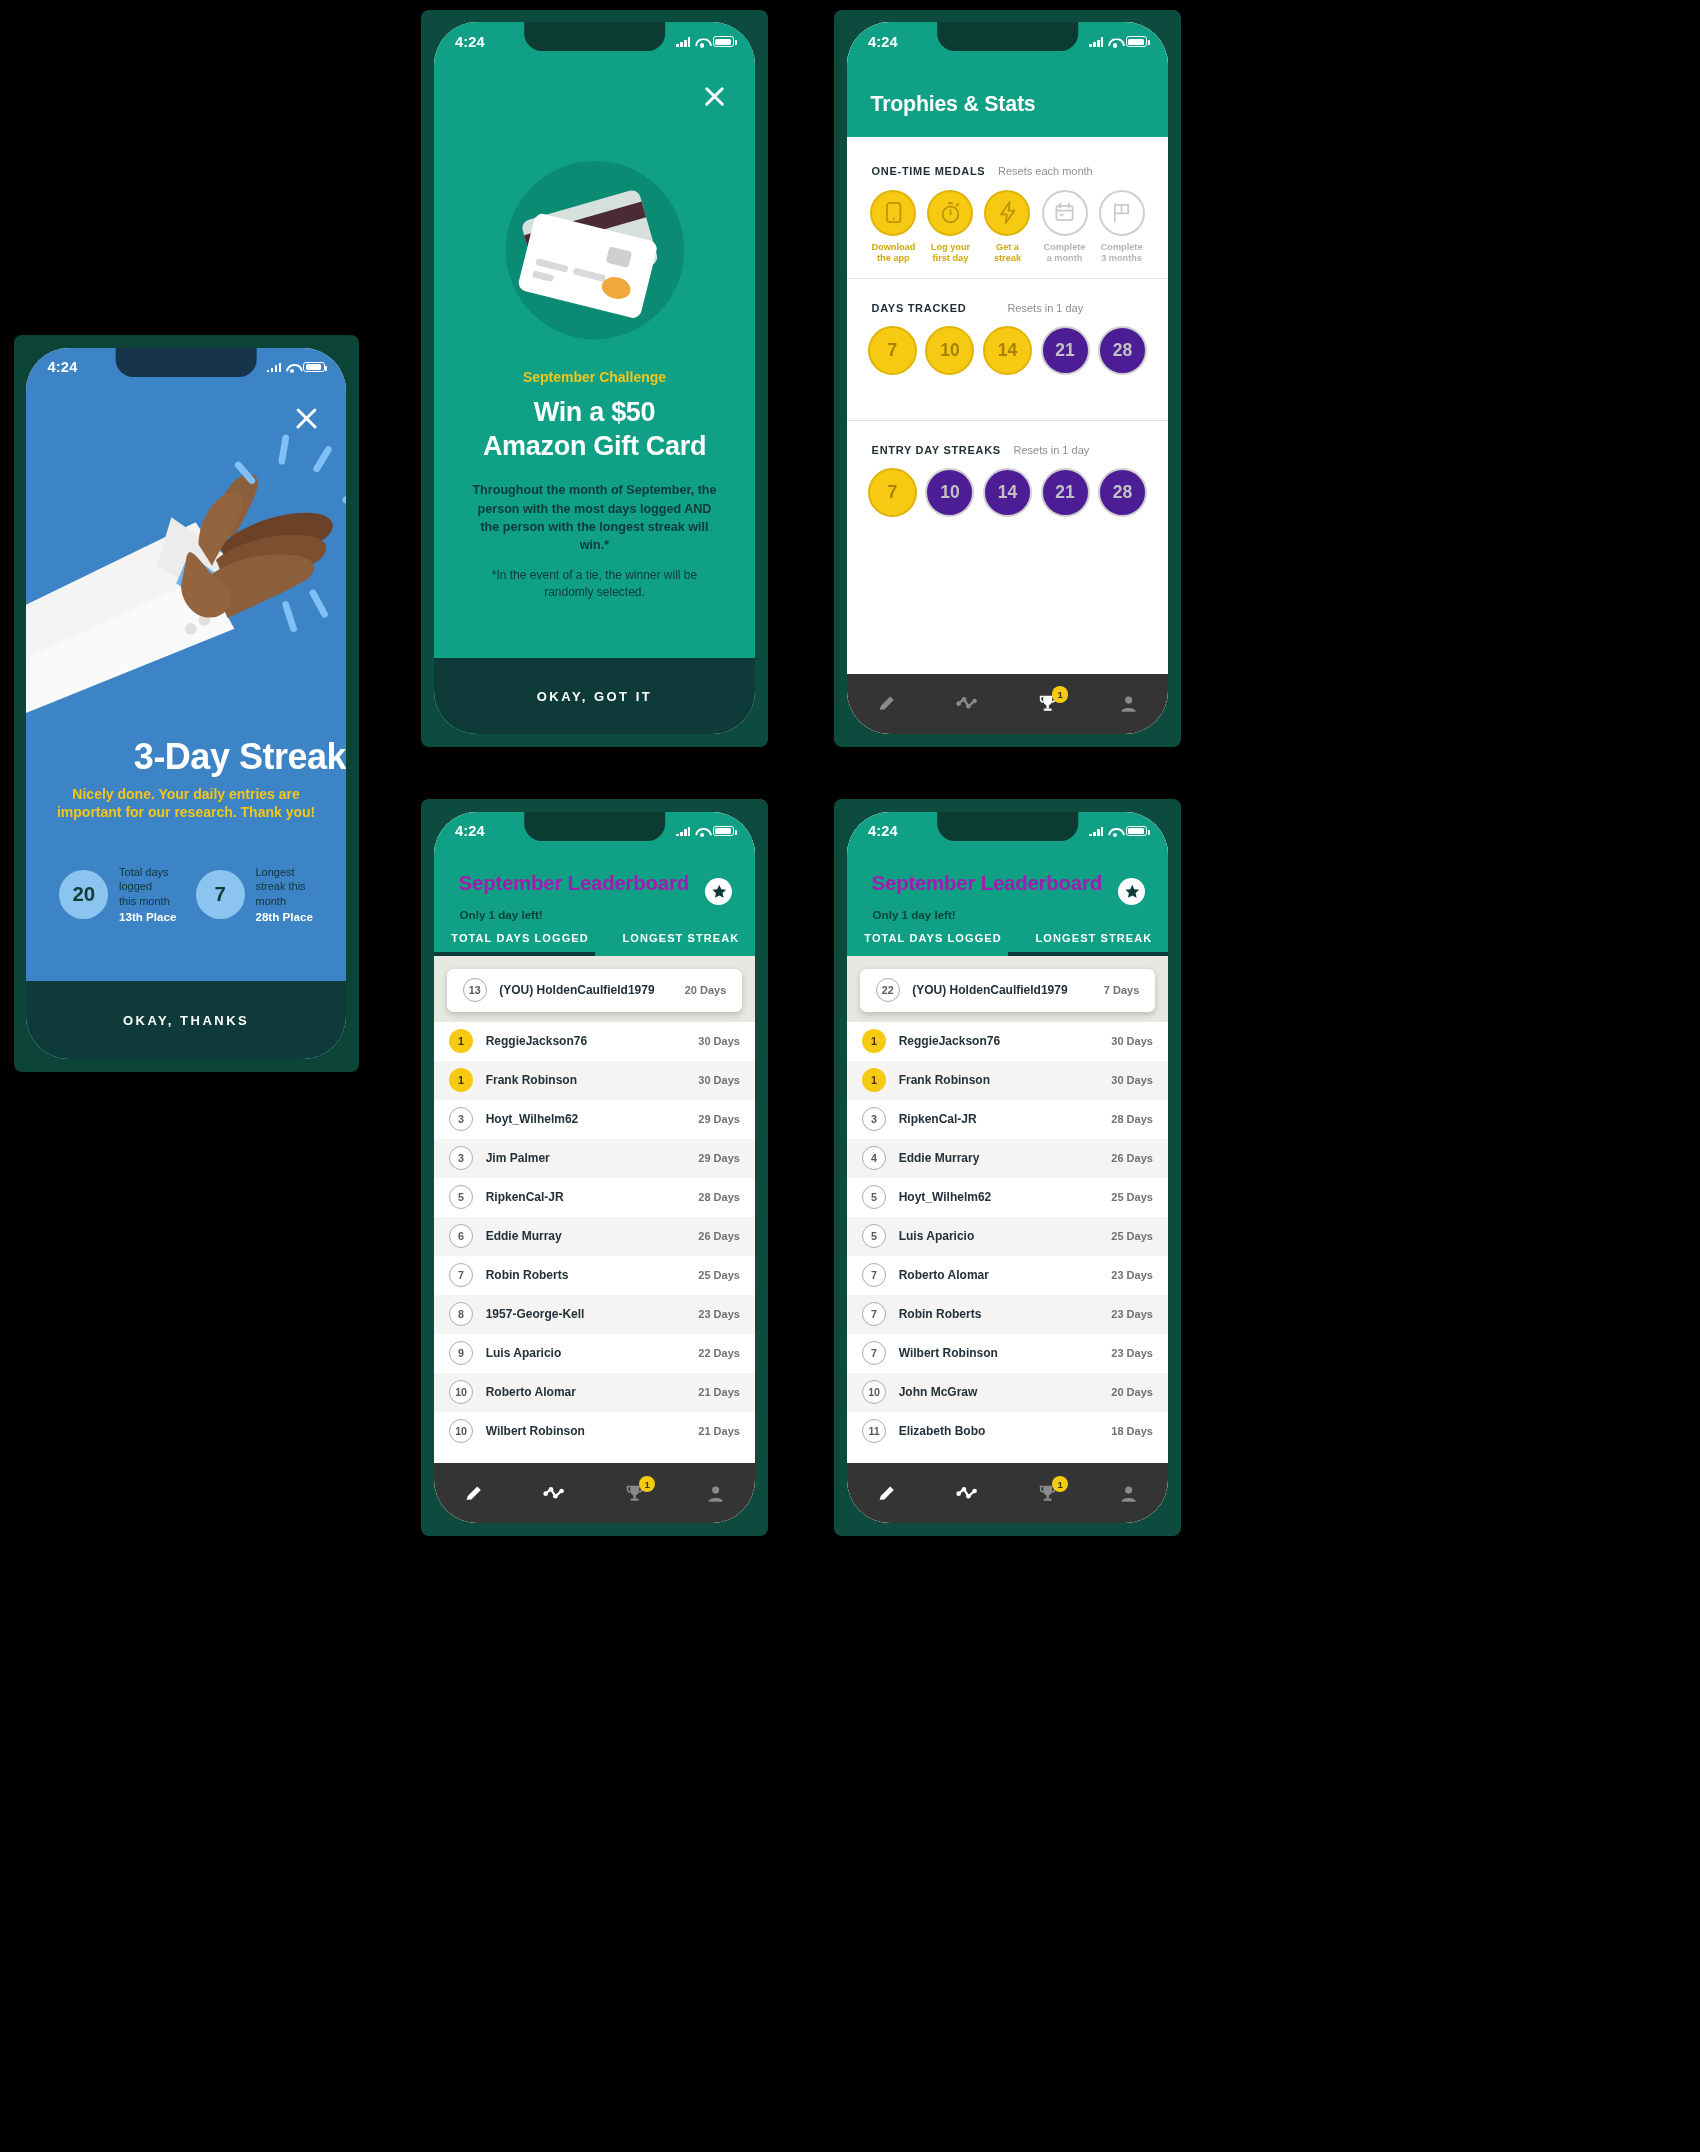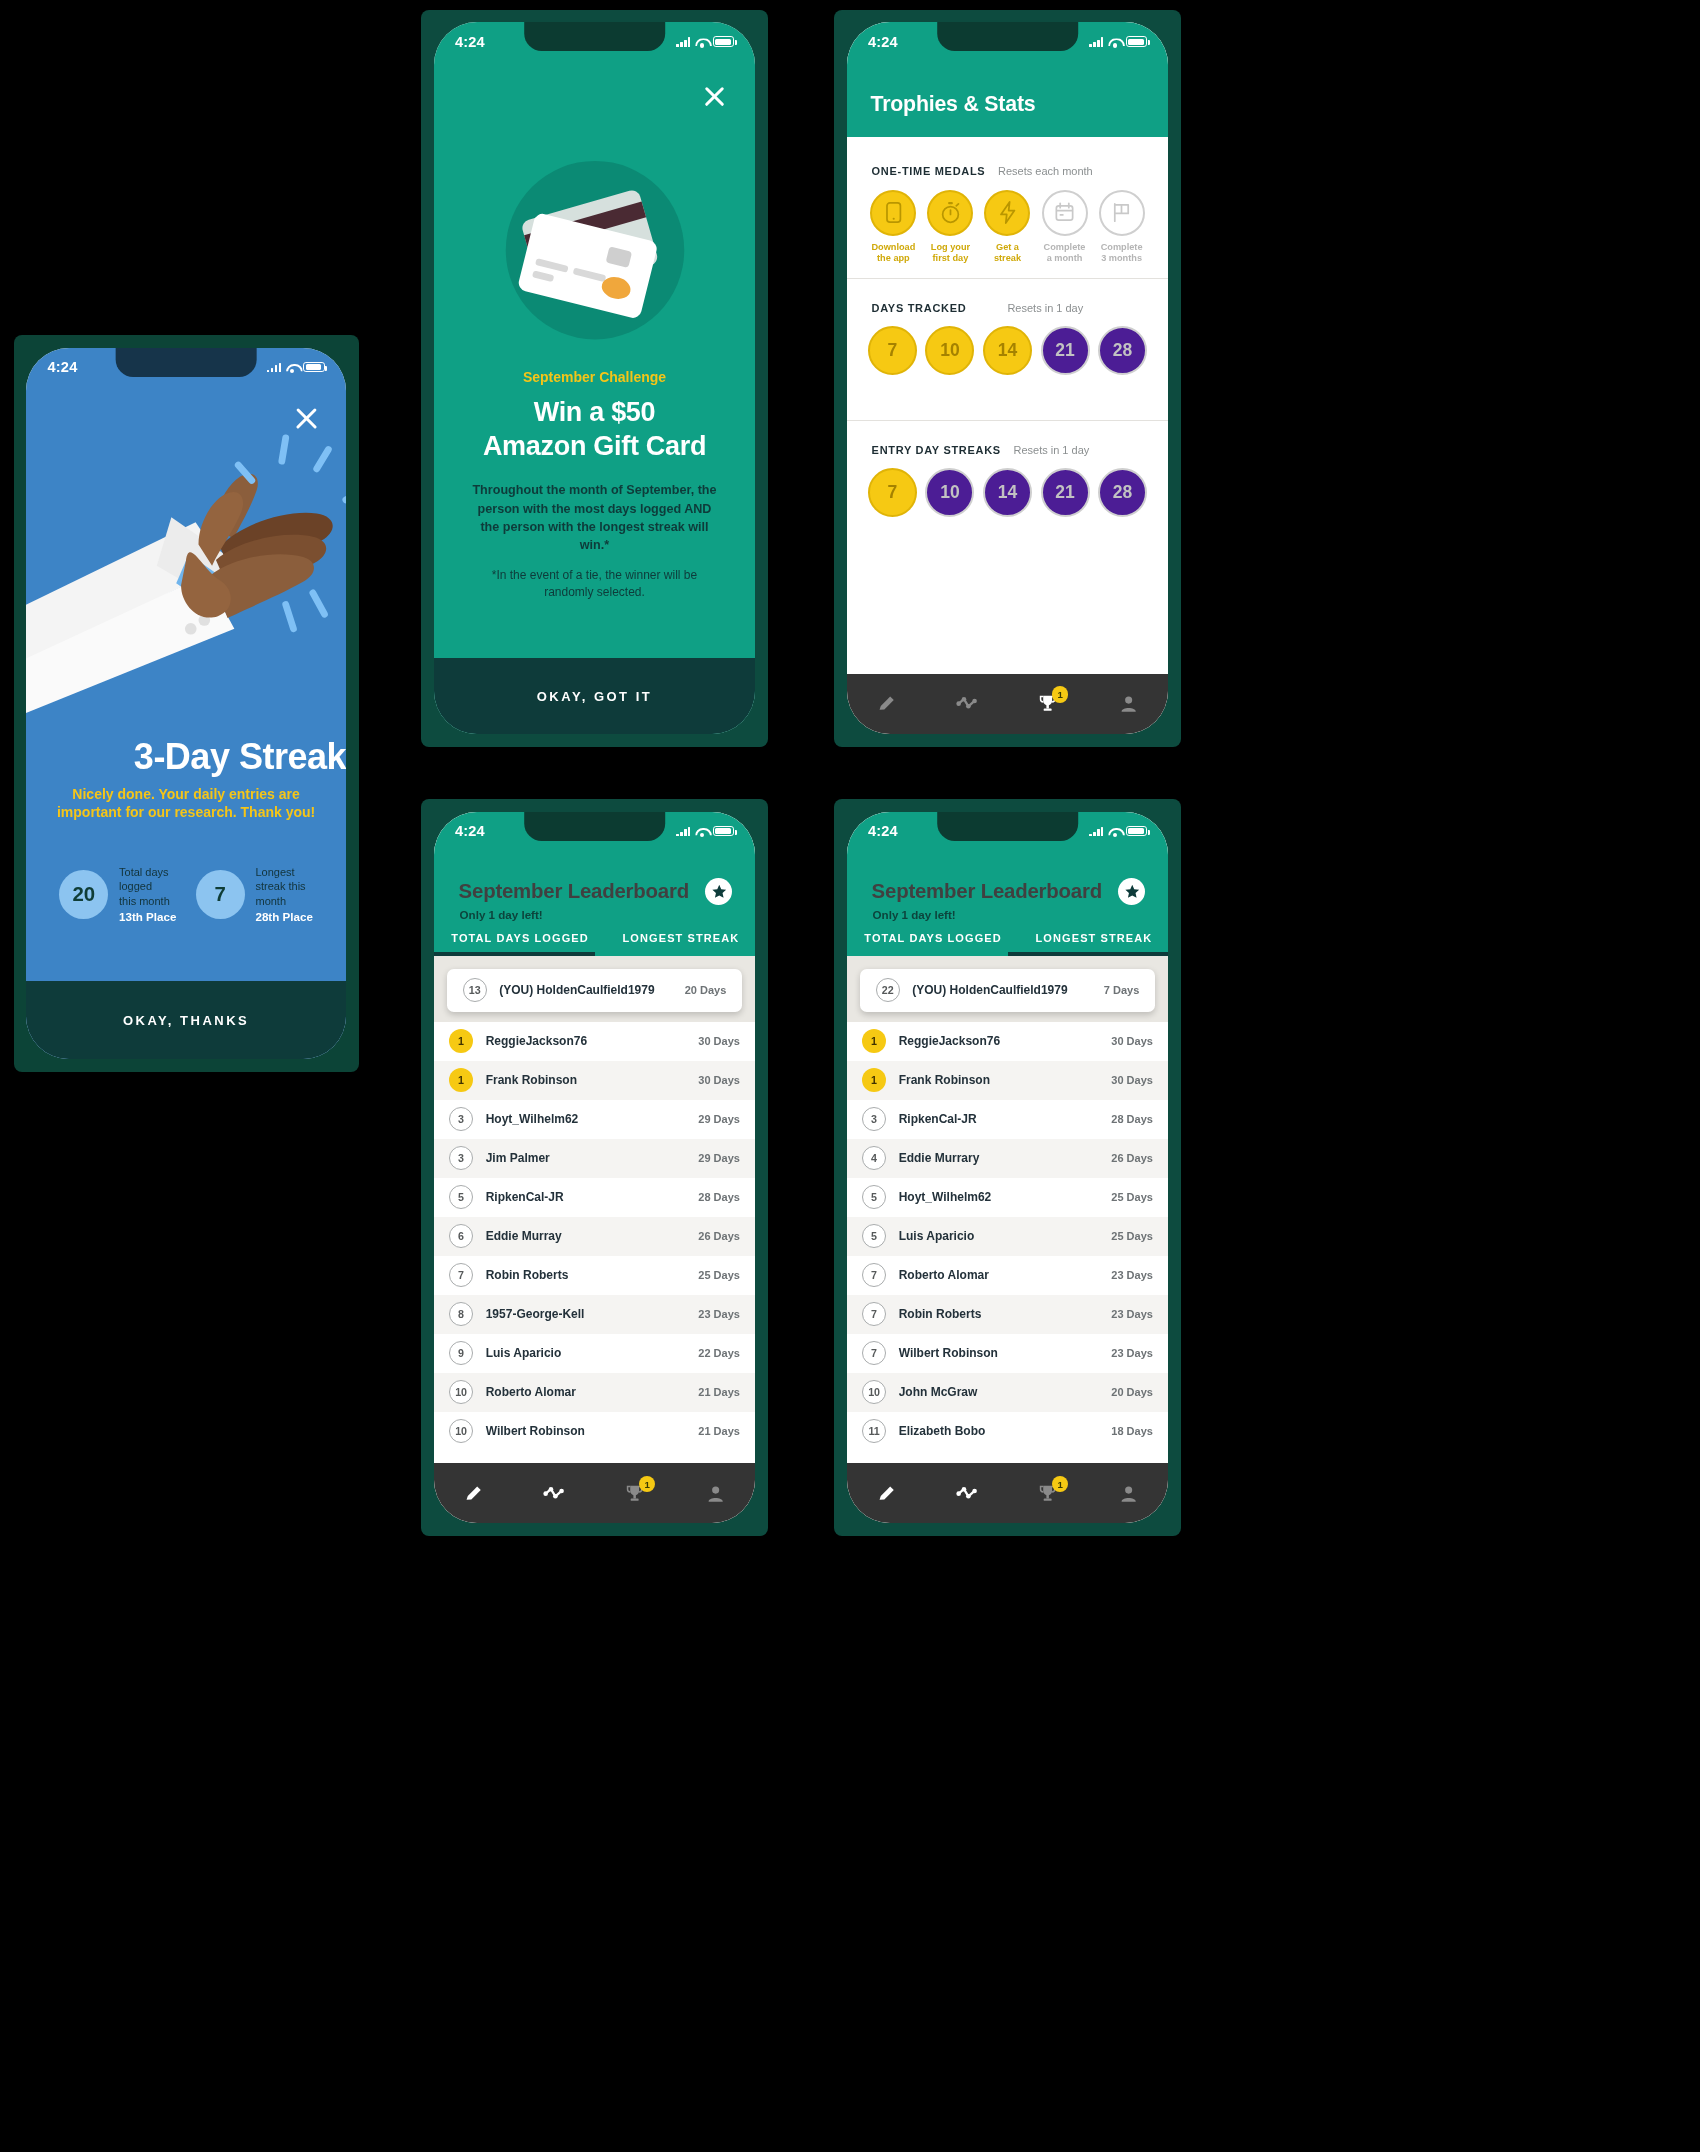--- a/index.html
+++ b/index.html
@@ -122,21 +122,21 @@
     display:flex;align-items:center;justify-content:space-around;}
   .nav-item{position:relative;width:45px;height:39px;display:flex;align-items:center;justify-content:center;cursor:pointer;}
   .nav-badge{position:absolute;top:1.9px;right:1.9px;width:16.5px;height:16.5px;border-radius:50%;
     background:#f6c913;color:#3b3b00;font-size:9.7px;font-weight:bold;display:flex;align-items:center;justify-content:center;}
 
   
   #phone-lb1 { left: 421px; top: 799px; width: 347px; height: 737px; }
   #phone-lb2 { left: 834px; top: 799px; width: 347px; height: 737px; }
   .lb-body{position:absolute;inset:0;background:#e9e7e2;}
   .lb-top{position:absolute;left:0;right:0;top:0;height:144px;background:#0fa085;}
-  .lb-title{position:absolute;left:25px;top:68px;color:#404040;font-size:20.4px;font-weight:bold;letter-spacing:-0.2px;}
+  .lb-title{position:absolute;left:25px;top:60px;color:#a21caf;font-size:20.4px;font-weight:bold;letter-spacing:-0.2px;}
   .lb-sub{position:absolute;left:26px;top:96px;color:#0c443c;font-size:11.6px;font-weight:bold;}
   .lb-star{position:absolute;right:23px;top:66px;width:27px;height:27px;border-radius:50%;
     background:#fff;display:flex;align-items:center;justify-content:center;cursor:pointer;}
   .lb-tabs{position:absolute;left:0;right:0;top:109px;display:flex;height:35px;}
   .lb-tab{flex:1;display:flex;align-items:center;justify-content:center;color:#fff;
     font-size:11px;font-weight:bold;letter-spacing:1.1px;cursor:pointer;position:relative;padding-left:12px;}
   .lb-tab.active::after{content:"";position:absolute;left:0;right:0;bottom:0;height:3.9px;background:#0e3b3a;}
   .lb-you{position:absolute;left:13.6px;right:13.6px;top:157px;height:43px;background:#fff;
     border-radius:6.8px;display:flex;align-items:center;padding:0 15.5px;
     box-shadow:0 2.9px 6.8px rgba(0,0,0,.18);}

